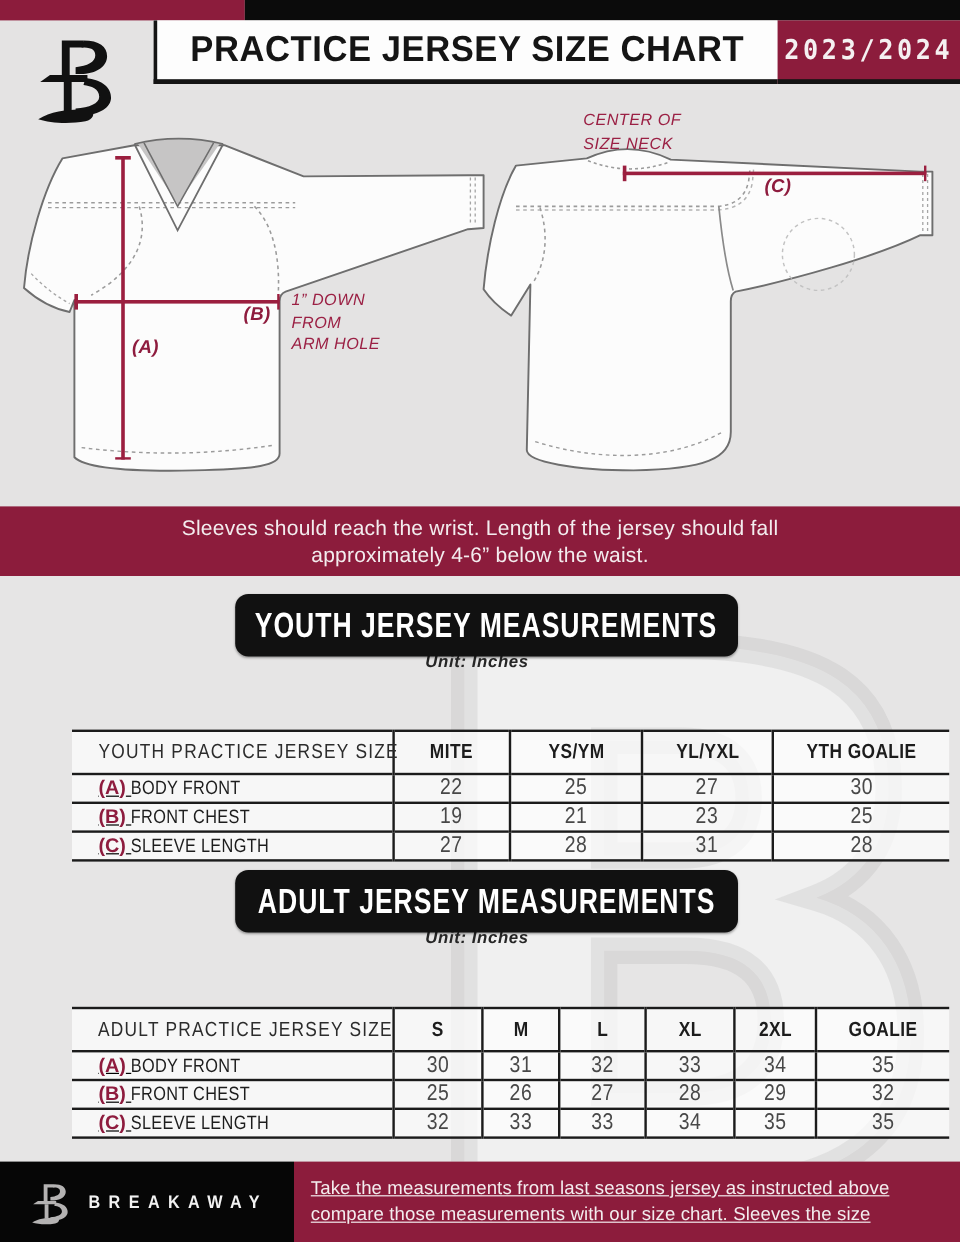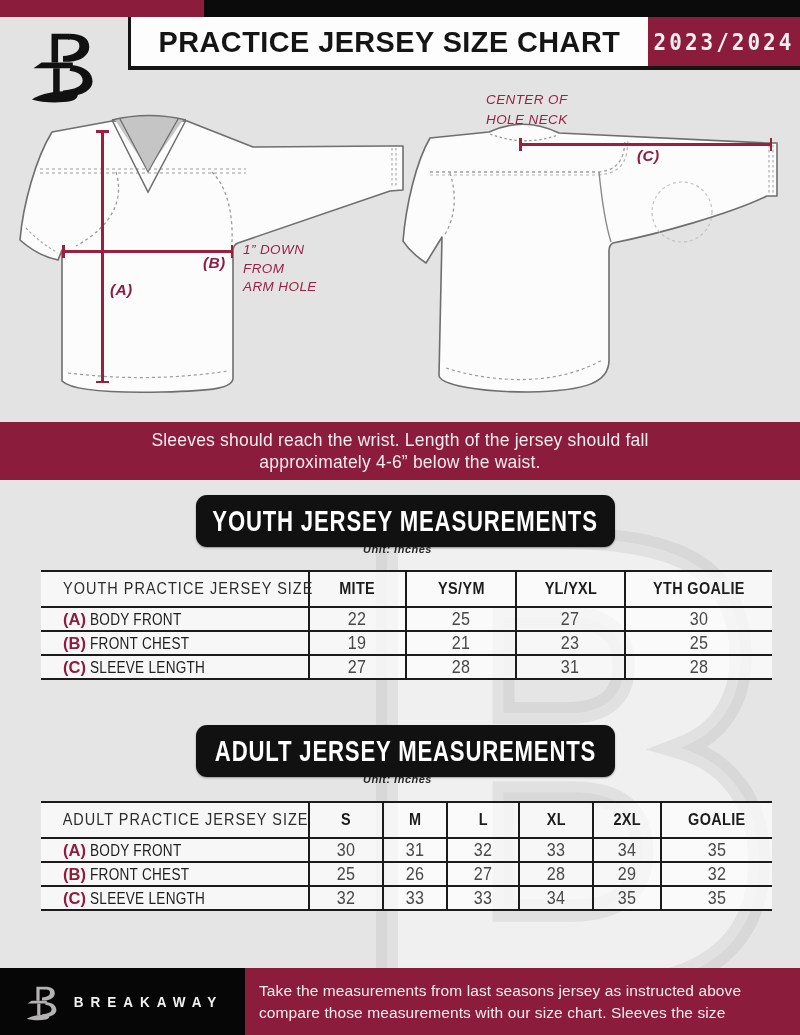--- a/index.html
+++ b/index.html
@@ -39,43 +39,43 @@
   .banner div{color:#f3ecee;font-size:17.5px;line-height:22px;letter-spacing:.2px;}
 
   
   .tables{left:0;top:480px;width:800px;height:488px;background:#e6e5e5;z-index:1;overflow:hidden;}
   .wm{position:absolute;left:370px;top:-10px;width:480px;height:560px;z-index:1;pointer-events:none;}
   .pill{position:absolute;left:196px;width:419px;height:52px;background:#111;border-radius:11px;z-index:3;
         display:flex;align-items:center;justify-content:center;box-shadow:0 1px 2px rgba(0,0,0,.35);}
   .pill span{color:#fff;font-weight:700;font-size:27px;letter-spacing:1px;
              transform:scale(.82,1.08);white-space:nowrap;}
   .unit{position:absolute;left:188px;width:419px;text-align:center;z-index:2;
-        font-style:italic;font-weight:600;font-size:11px;color:#262626;letter-spacing:.5px;}
-
-  table.sizes{position:absolute;left:41px;width:731px;border-collapse:collapse;table-layout:fixed;z-index:2;}
+        font-style:italic;font-weight:600;font-size:14px;color:#262626;letter-spacing:.5px;}
+
+  table.sizes{position:absolute;left:60px;width:731px;border-collapse:collapse;table-layout:fixed;z-index:2;margin-top:38px;}
   table.sizes tr{border-bottom:2.5px solid #1b1b1b;}
   table.sizes thead tr{border-top:2.5px solid #1b1b1b;}
   table.sizes th,table.sizes td{background:rgba(255,255,255,.68);padding:0;text-align:center;vertical-align:middle;}
   table.sizes .vline{border-left:2.3px solid #1b1b1b;}
   table.sizes thead tr{height:36px;}
-  table.sizes tbody tr{height:22px;}
+  table.sizes tbody tr{height:22px;text-decoration:underline;}
   .cnd{display:inline-block;transform:scaleX(.85);transform-origin:center;white-space:nowrap;}
   .hfirst{font-size:17px;font-weight:400;color:#2c2c2c;letter-spacing:1.2px;}
   .hcell{font-size:17px;font-weight:700;color:#1c1c1c;letter-spacing:.4px;}
   .lblcell{text-align:left !important;padding-left:22px !important;}
   .letter{color:#8e1c3e;font-weight:700;font-size:16.5px;}
   .ltext{font-size:16px;color:#1d1d1d;letter-spacing:.3px;transform-origin:left center;}
   .num{font-size:19px;color:#484848;letter-spacing:.5px;}
 
   
   .footer{left:0;top:968px;width:800px;height:67px;display:flex;z-index:2;}
   .footer-black{width:245px;background:#060606;display:flex;align-items:center;justify-content:center;gap:12px;}
   .brand{color:#f2f2f2;font-weight:700;font-size:13.5px;letter-spacing:7px;transform:scaleY(1.12);}
   .footer-maroon{flex:1;background:#8c1c3c;display:flex;flex-direction:column;justify-content:center;padding-left:14px;}
-  .footer-maroon div{color:#f3ecee;font-size:15.5px;line-height:21.5px;letter-spacing:.1px;}
+  .footer-maroon div{color:#f3ecee;font-size:15.5px;line-height:21.5px;letter-spacing:.1px;text-decoration:underline;}
 </style>
 </head>
 <body>
 
 <div class="page">
 
   <div class="abs diagram">
 
     <svg class="jersey" style="left:400px;top:110px;width:398px;height:300px" viewBox="0 0 398 300">
       <path d="M30,28 L89,22 Q124,6 159,23 L367,33 L377,33 L377,86 L367,86
@@ -119,21 +119,21 @@
 
     <div class="dlbl" style="left:203px;top:254px">(B)</div>
     <div class="dnote" style="left:243px;top:241px">
       <div>1” DOWN</div>
       <div>FROM</div>
       <div>ARM HOLE</div>
     </div>
 
     <div class="dnote" style="left:486px;top:90px;line-height:20px">
       <div>CENTER OF</div>
-      <div>HOLE NECK</div>
+      <div>SIZE NECK</div>
     </div>
     <div class="dlbl" style="left:637px;top:147px">(C)</div>
   </div>
 
   <div class="abs strip-maroon" style="z-index:2"></div>
   <div class="abs strip-black" style="z-index:2"></div>
 
   <svg class="abs logo-main" style="z-index:3" viewBox="0 0 100 100">
     <g fill="#111">
       <path d="M36,12 H58 V19 H44 V47 H36 Z"></path>

